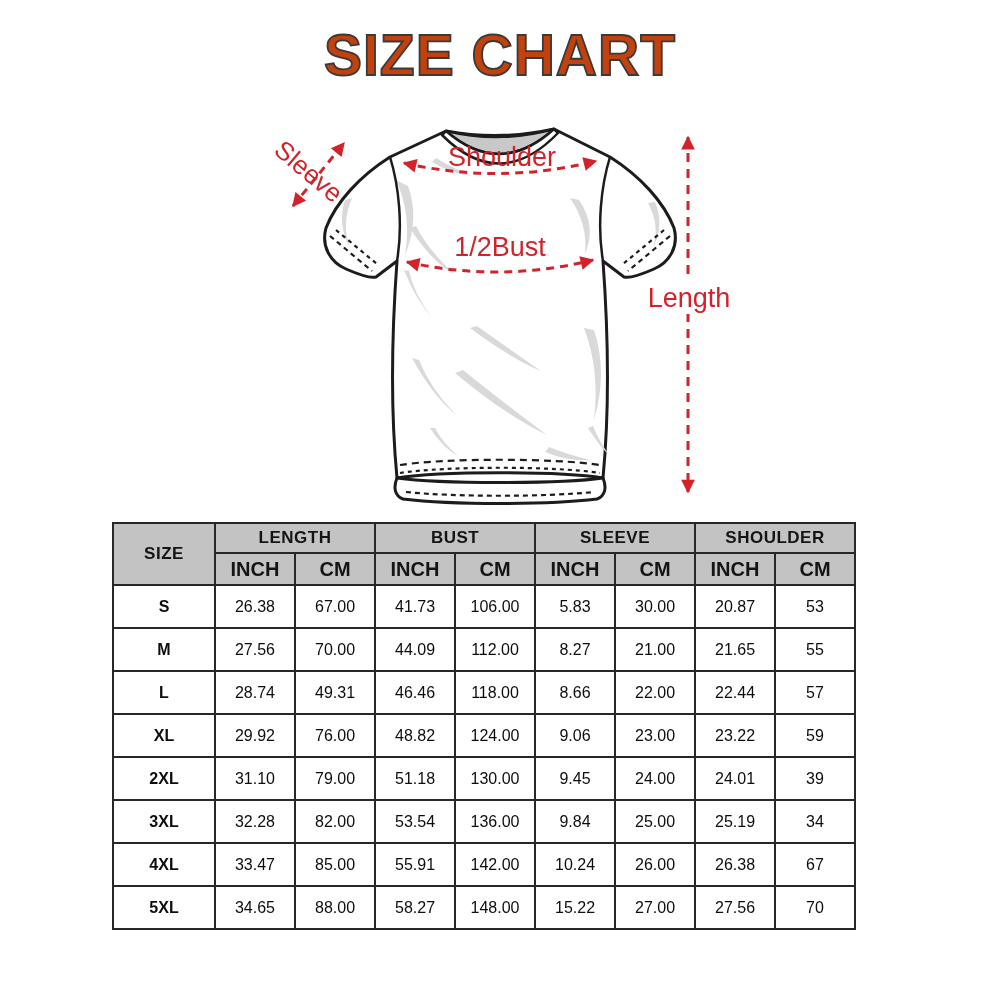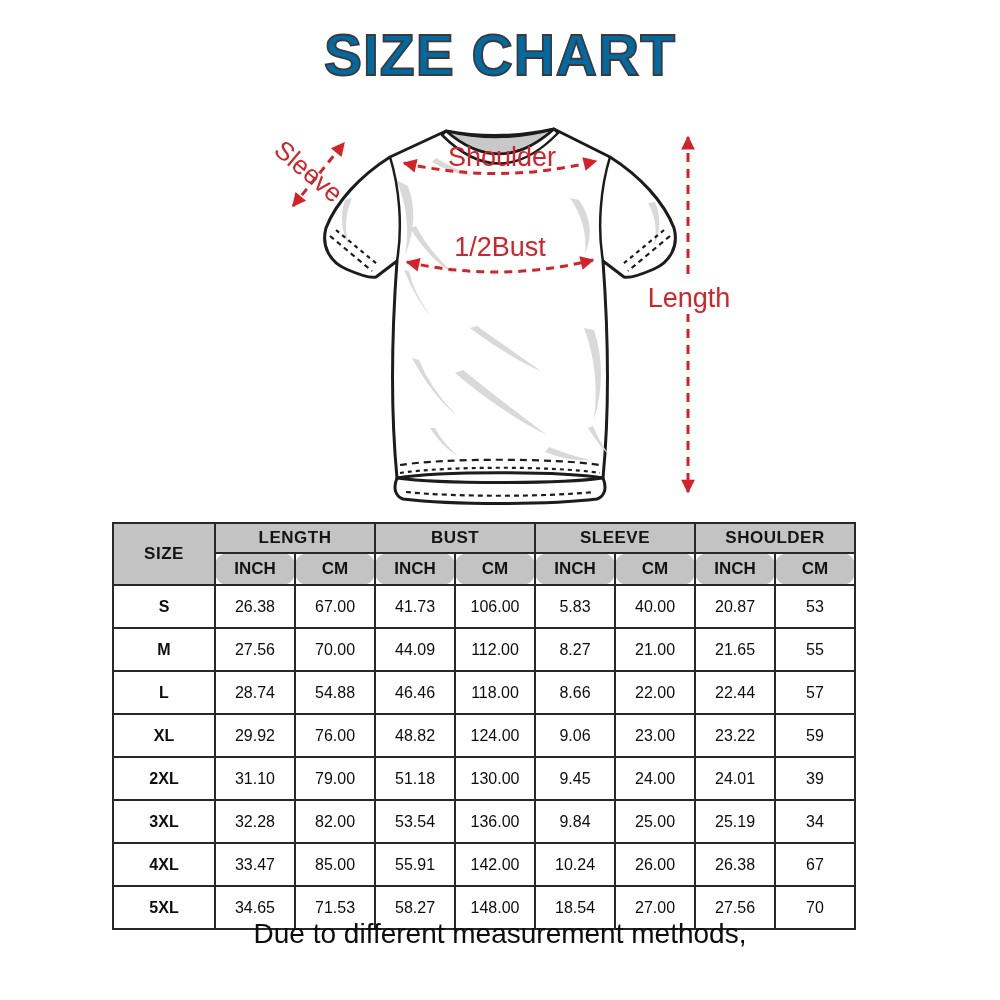--- a/index.html
+++ b/index.html
@@ -3,41 +3,41 @@
 <meta charset="utf-8">
 <style>
   html,body{margin:0;padding:0;background:#ffffff;}
   #page{
     position:relative;width:1000px;height:1000px;background:#fff;overflow:hidden;
     font-family:"Liberation Sans",sans-serif;color:#111;
   }
   
   .title{
     position:absolute;top:22px;left:0;width:1000px;text-align:center;
-    font-size:57px;font-weight:bold;letter-spacing:1px;color:#0369a1;
+    font-size:57px;font-weight:bold;letter-spacing:1px;color:#c2410c;
     -webkit-text-stroke:1.8px #3a3a3a;
   }
   
   .diagram{position:absolute;left:250px;top:100px;width:500px;height:420px;}
   
   table.size-table{
     position:absolute;left:112px;top:522px;width:742px;
     border-collapse:collapse;table-layout:fixed;
   }
   table.size-table th, table.size-table td{
     border:2px solid #282828;text-align:center;vertical-align:middle;
     padding:0;
   }
   table.size-table thead th{
     background:var(--header-bg,#c3c3c3);
     font-weight:bold;color:#141414;
   }
   th.group-h{height:28px;font-size:17px;letter-spacing:0.5px;}
   th.size-h{font-size:17px;letter-spacing:0.5px;}
-  th.unit-h{height:30px;font-size:17px;border-radius:13px;}
+  th.unit-h{height:30px;font-size:20px;}
   table.size-table tbody td{height:41px;font-size:16px;color:#0d0d0d;background:#fff;}
   table.size-table tbody td.size-cell{font-weight:bold;}
   
   .footer{
     position:absolute;left:0;top:916px;width:1000px;text-align:center;
     font-size:28px;line-height:35px;color:#0d0d0d;
   }
 </style>
 </head>
 <body>
@@ -156,39 +156,39 @@
       </tr>
     </thead>
     <tbody>
         <tr>
           <td class="size-cell">S</td>
           <td>26.38</td>
           <td>67.00</td>
           <td>41.73</td>
           <td>106.00</td>
           <td>5.83</td>
-          <td>40.00</td>
+          <td>30.00</td>
           <td>20.87</td>
           <td>53</td>
         </tr>
         <tr>
           <td class="size-cell">M</td>
           <td>27.56</td>
           <td>70.00</td>
           <td>44.09</td>
           <td>112.00</td>
           <td>8.27</td>
           <td>21.00</td>
           <td>21.65</td>
           <td>55</td>
         </tr>
         <tr>
           <td class="size-cell">L</td>
           <td>28.74</td>
-          <td>54.88</td>
+          <td>49.31</td>
           <td>46.46</td>
           <td>118.00</td>
           <td>8.66</td>
           <td>22.00</td>
           <td>22.44</td>
           <td>57</td>
         </tr>
         <tr>
           <td class="size-cell">XL</td>
           <td>29.92</td>
@@ -229,28 +229,27 @@
           <td>55.91</td>
           <td>142.00</td>
           <td>10.24</td>
           <td>26.00</td>
           <td>26.38</td>
           <td>67</td>
         </tr>
         <tr>
           <td class="size-cell">5XL</td>
           <td>34.65</td>
-          <td>71.53</td>
+          <td>88.00</td>
           <td>58.27</td>
           <td>148.00</td>
-          <td>18.54</td>
+          <td>15.22</td>
           <td>27.00</td>
           <td>27.56</td>
           <td>70</td>
         </tr>
       </tbody>
   </table>
 
   <div class="footer">
-    <div>Due to different measurement methods,</div>
   </div>
 
 </div>
 
 </body></html>

